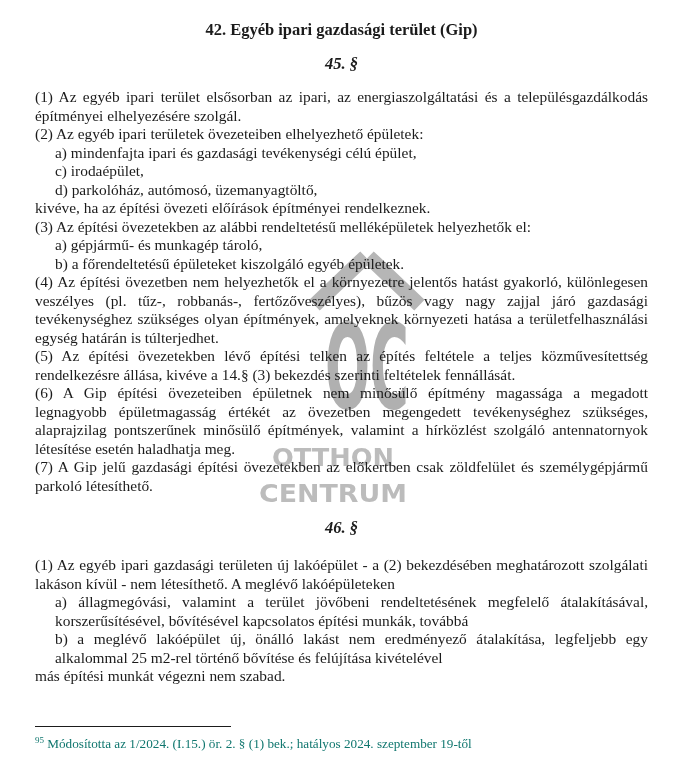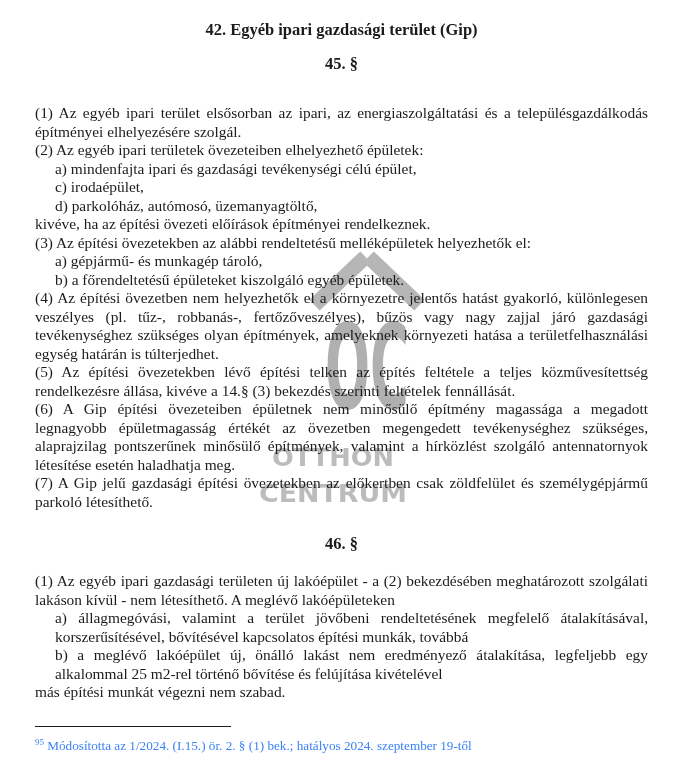--- a/index.html
+++ b/index.html
@@ -30,24 +30,25 @@
     font-size: 16.5px;
     font-weight: bold;
     text-align: center;
     margin: 2px 0 0 0;
   }
   .sec-heading {
     font-size: 16.5px;
     font-weight: bold;
     text-align: center;
     margin: 0;
+    font-style: italic;
   }
   .sec-heading.first { margin-top: 14px; }
   .sec-heading.second { margin-top: 23px; }
-  .sec-body { margin-top: 30px; }
+  .sec-body { margin-top: 14px; }
   .sec-body.second { margin-top: 18px; }
   .block {
     font-size: 15.4px;
     line-height: 18.5px;
     text-align: justify;
     margin: 0;
   }
   .block.item { margin-left: 20px; }
   .italic { }
   .footnote-area {
@@ -57,22 +58,22 @@
     width: 613px;
     z-index: 1;
   }
   .footnote-rule {
     width: 196px;
     border-top: 1.6px solid #1b1b1b;
     margin-bottom: 5px;
   }
   .footnote-text {
     font-size: 13.2px;
-    line-height: 21px;
-    color: #3b82f6;
+    line-height: 16px;
+    color: #0f766e;
   }
   .footnote-text sup { font-size: 9px; }
   .wm-svg text { font-family: "DejaVu Sans", sans-serif; font-weight: bold; }
 </style>
 </head>
 <body>
 
 <div class="page">
 
   <div class="watermark">

